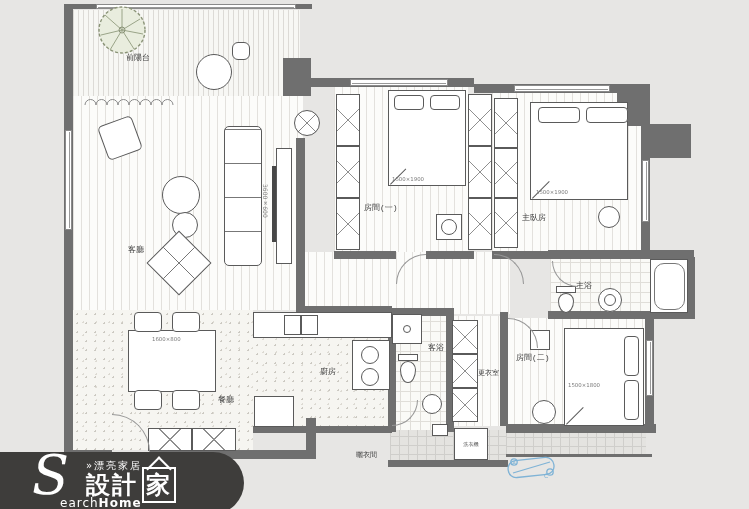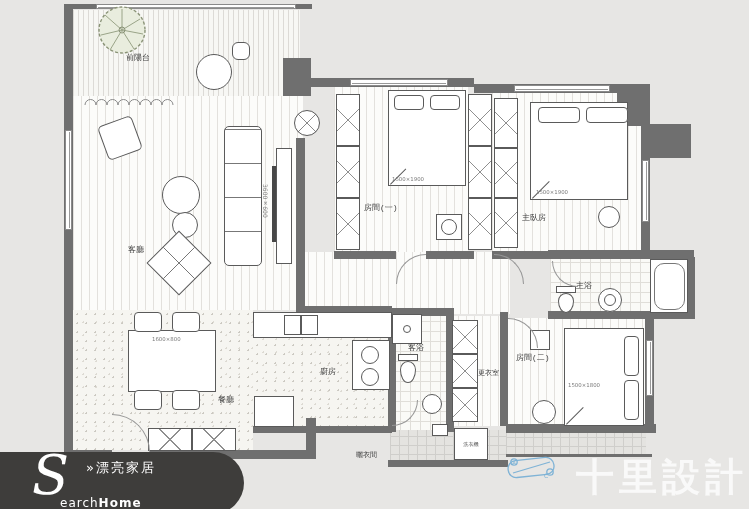--- a/index.html
+++ b/index.html
@@ -36,21 +36,21 @@
   .pillow{position:absolute;background:#fff;border:1px solid #5a5a5a;border-radius:4px;box-sizing:border-box;}
   .dline{position:absolute;height:1px;background:#5a5a5a;transform-origin:0 0;}
   .cushion{background-image:repeating-linear-gradient(0deg,transparent 0 33px,#777 33px 34px);}
   .crossbox{background-image:linear-gradient(0deg,transparent calc(50% - .5px),#777 calc(50% - .5px) calc(50% + .5px),transparent calc(50% + .5px)),
                              linear-gradient(90deg,transparent calc(50% - .5px),#777 calc(50% - .5px) calc(50% + .5px),transparent calc(50% + .5px));}
   .symx{background-image:linear-gradient(45deg,transparent calc(50% - .5px),#888 calc(50% - .5px) calc(50% + .5px),transparent calc(50% + .5px)),
                          linear-gradient(-45deg,transparent calc(50% - .5px),#888 calc(50% - .5px) calc(50% + .5px),transparent calc(50% + .5px));}
   
   .shpill{position:absolute;left:0;top:452px;width:244px;height:62px;background:#3e3d3b;
           border-radius:0 32px 32px 0;z-index:20;}
-  .sh-tag{position:absolute;left:86px;top:7px;font-size:13px;color:#fff;letter-spacing:2px;}
+  .sh-tag{position:absolute;left:86px;top:7px;font-size:10px;color:#fff;letter-spacing:2px;}
   .sh-s{position:absolute;left:32px;top:-8px;font-family:"DejaVu Serif","Liberation Serif",serif;
         font-style:italic;font-size:54px;color:#fff;}
   .sh-zh{position:absolute;left:86px;top:15px;font-size:24px;font-weight:bold;color:#fff;letter-spacing:2px;}
   .sh-house{display:inline-block;border:2px solid #fff;padding:0 2px;position:relative;margin-left:4px;}
   .sh-house::before{content:"";position:absolute;top:-9px;left:50%;width:16px;height:16px;
         transform:translateX(-50%) rotate(45deg);border-left:2px solid #fff;border-top:2px solid #fff;
         border-right:none;border-bottom:none;}
   .sh-en{position:absolute;left:60px;top:44px;font-size:12px;color:#fff;letter-spacing:1px;}
   .tenli{position:absolute;left:576px;top:452px;font-size:38px;font-weight:bold;color:#ffffff;
          opacity:.78;letter-spacing:5px;z-index:20;}
@@ -216,21 +216,21 @@
     <div class="label" style="left:478px;top:370px;font-size:7px;">更衣室</div>
   </div>
 
   <div>
     <div class="furn z4" style="left:392px;top:314px;width:30px;height:30px;"></div>
     <div class="furn circle z5" style="left:403px;top:325px;width:8px;height:8px;"></div>
     <div class="furn z4" style="left:398px;top:354px;width:20px;height:7px;"></div>
     <div class="furn z4" style="left:400px;top:361px;width:16px;height:22px;border-radius:50% 50% 50% 50%/40% 40% 60% 60%;"></div>
     <div class="furn circle z4" style="left:422px;top:394px;width:20px;height:20px;"></div>
     <div class="arc z4" style="left:392px;top:400px;width:26px;height:26px;border-left:none;border-top:none;border-radius:0 0 100% 0;"></div>
-    <div class="label" style="left:408px;top:344px;text-align:right;">客浴</div>
+    <div class="label" style="left:428px;top:344px;text-align:right;">客浴</div>
   </div>
 
   <div>
     <div class="furn z4" style="left:253px;top:312px;width:139px;height:26px;"></div>
     <div class="furn z5" style="left:284px;top:315px;width:17px;height:20px;"></div>
     <div class="furn z5" style="left:301px;top:315px;width:17px;height:20px;"></div>
     <div class="furn z4" style="left:352px;top:340px;width:38px;height:50px;"></div>
     <div class="furn circle z5" style="left:361px;top:346px;width:18px;height:18px;"></div>
     <div class="furn circle z5" style="left:361px;top:368px;width:18px;height:18px;"></div>
     <div class="furn z4" style="left:254px;top:396px;width:40px;height:31px;"></div>
@@ -271,17 +271,17 @@
         </g>
         <text x="8" y="13" font-size="6" fill="#7fb3d6">A</text>
         <text x="40" y="26" font-size="6" fill="#7fb3d6">C</text>
       </svg>
     </div>
   </div>
 
   <div class="shpill">
     <div class="sh-tag">»漂亮家居</div>
     <div class="sh-s">S</div>
+    <div class="sh-zh"><span>設計</span><span class="sh-house">家</span></div>
     <div class="sh-en"><span>earch</span><b>Home</b></div>
   </div>
-  <div class="tenli">十里設計</div>
 
 </div>
 
 </body></html>

